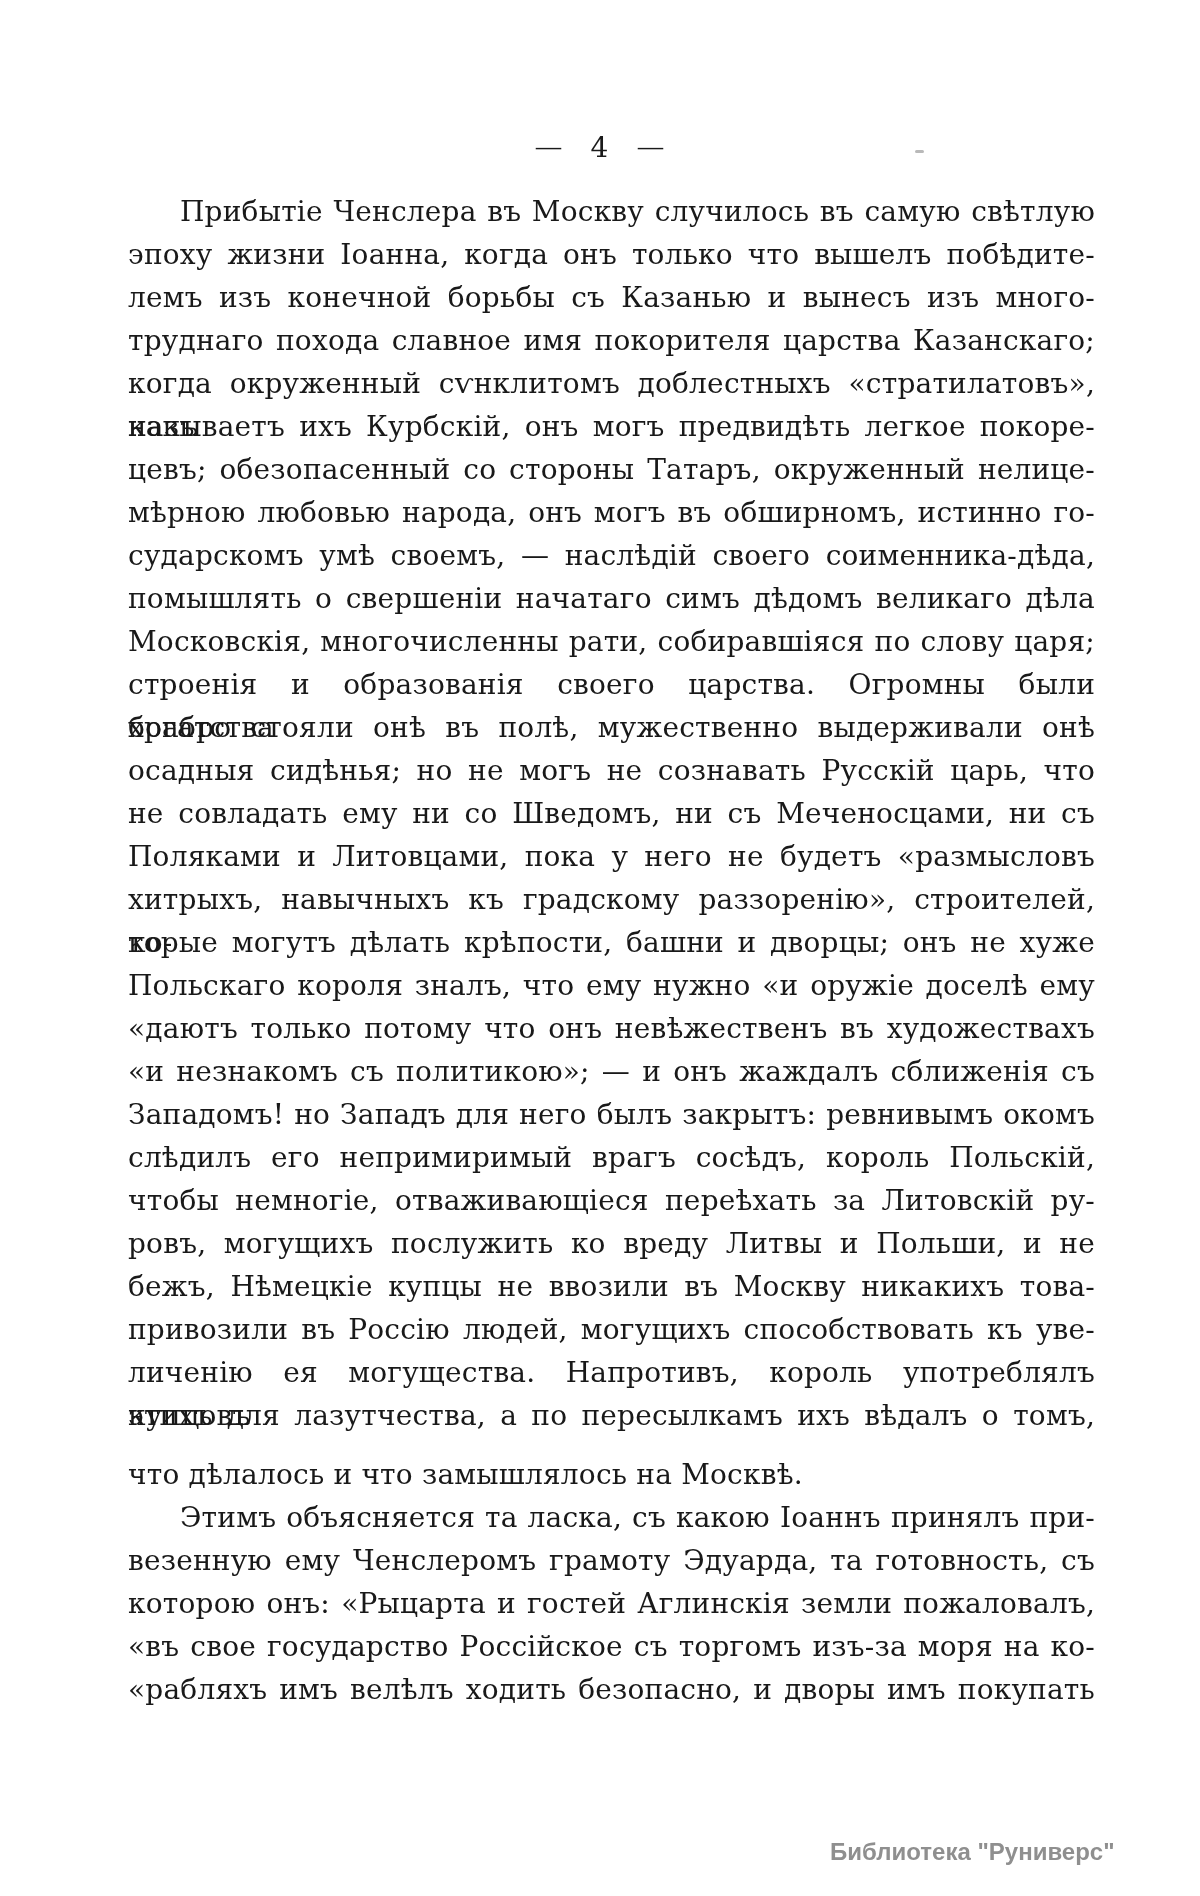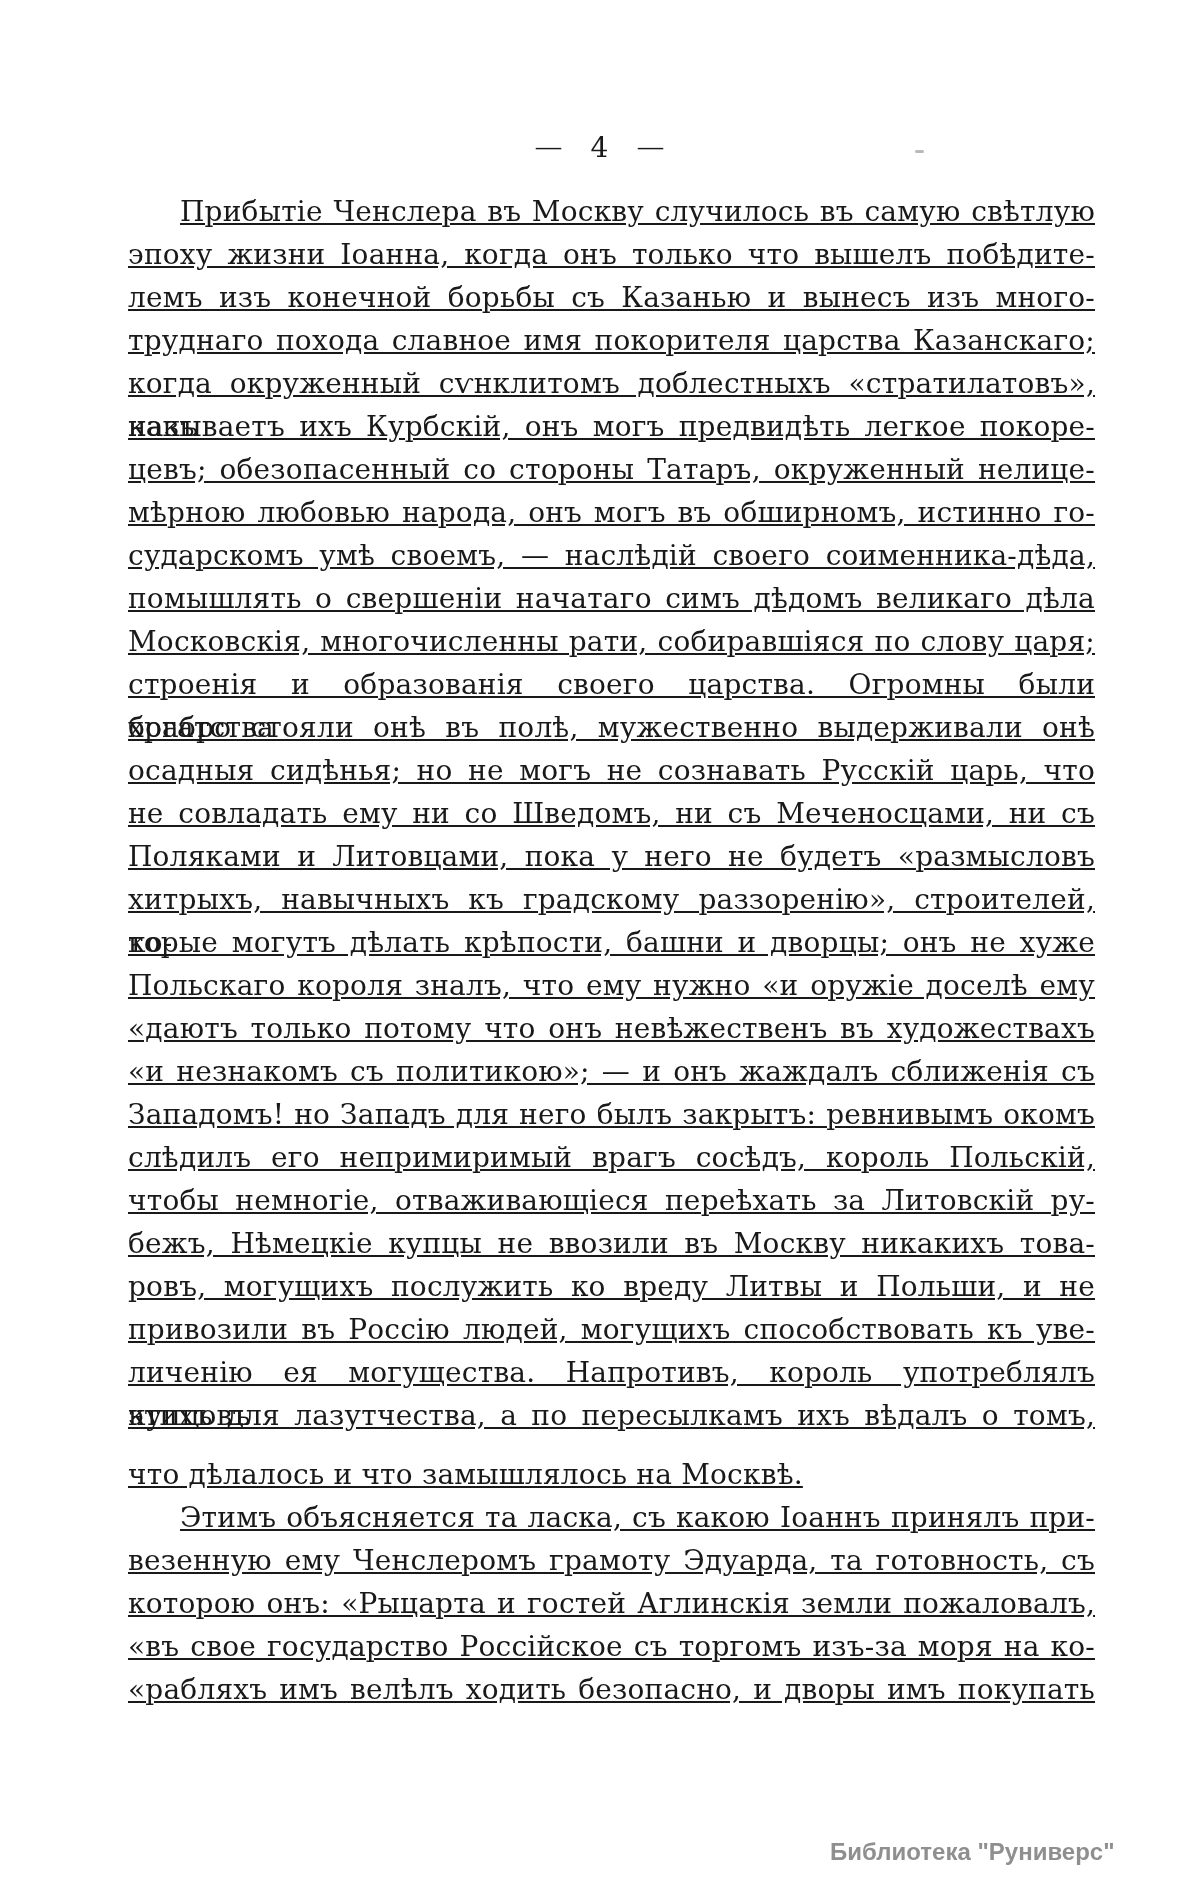--- a/index.html
+++ b/index.html
@@ -47,21 +47,20 @@
     color: #191919;
     font-size: 28px;
   }
   .line {
     height: 43px;
     line-height: 43px;
     text-align: justify;
     text-align-last: justify;
     white-space: normal;
     letter-spacing: 0.2px;
-    text-decoration: underline;
   }
   .line.indent { text-indent: 52px; }
   .line.para-end { text-align-last: left; margin-top: 16px; }
   .watermark {
     position: absolute;
     top: 1838px;
     left: 830px;
     width: 260px;
     font-family: "Liberation Sans", sans-serif;
     font-weight: bold;
@@ -101,22 +100,22 @@
     <div class="line">не совладать ему ни со Шведомъ, ни съ Меченосцами, ни съ</div>
     <div class="line">Поляками и Литовцами, пока у него не будетъ «размысловъ</div>
     <div class="line">хитрыхъ, навычныхъ къ градскому раззоренію», строителей, ко-</div>
     <div class="line">торые могутъ дѣлать крѣпости, башни и дворцы; онъ не хуже</div>
     <div class="line">Польскаго короля зналъ, что ему нужно «и оружіе доселѣ ему</div>
     <div class="line">«даютъ только потому что онъ невѣжественъ въ художествахъ</div>
     <div class="line">«и незнакомъ съ политикою»; — и онъ жаждалъ сближенія съ</div>
     <div class="line">Западомъ! но Западъ для него былъ закрытъ: ревнивымъ окомъ</div>
     <div class="line">слѣдилъ его непримиримый врагъ сосѣдъ, король Польскій,</div>
     <div class="line">чтобы немногіе, отваживающіеся переѣхать за Литовскій ру-</div>
+    <div class="line">ровъ, могущихъ послужить ко вреду Литвы и Польши, и не</div>
     <div class="line">бежъ, Нѣмецкіе купцы не ввозили въ Москву никакихъ това-</div>
-    <div class="line">ровъ, могущихъ послужить ко вреду Литвы и Польши, и не</div>
     <div class="line">привозили въ Россію людей, могущихъ способствовать къ уве-</div>
     <div class="line">личенію ея могущества. Напротивъ, король употреблялъ купцовъ</div>
     <div class="line">этихъ для лазутчества, а по пересылкамъ ихъ вѣдалъ о томъ,</div>
     <div class="line para-end">что дѣлалось и что замышлялось на Москвѣ.</div>
     <div class="line indent">Этимъ объясняется та ласка, съ какою Іоаннъ принялъ при-</div>
     <div class="line">везенную ему Ченслеромъ грамоту Эдуарда, та готовность, съ</div>
     <div class="line">которою онъ: «Рыцарта и гостей Аглинскія земли пожаловалъ,</div>
     <div class="line">«въ свое государство Россійское съ торгомъ изъ-за моря на ко-</div>
     <div class="line">«рабляхъ имъ велѣлъ ходить безопасно, и дворы имъ покупать</div>
   </div>

